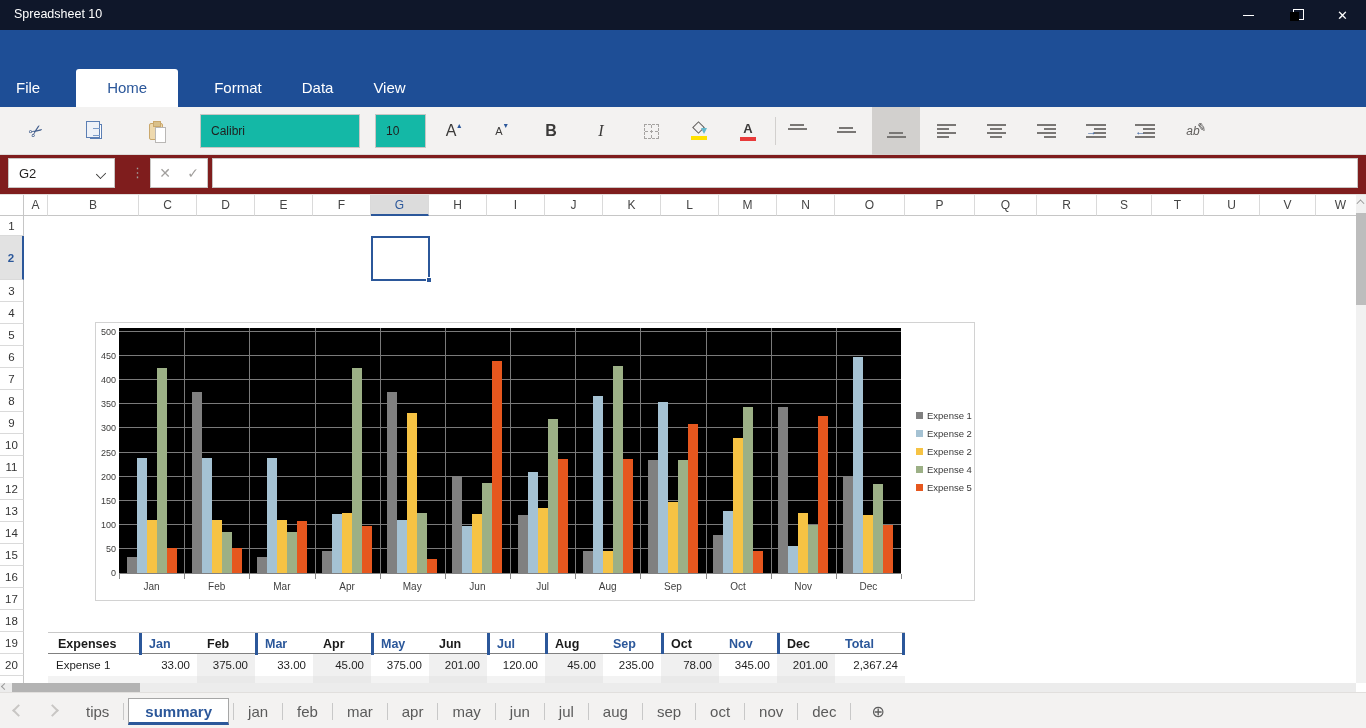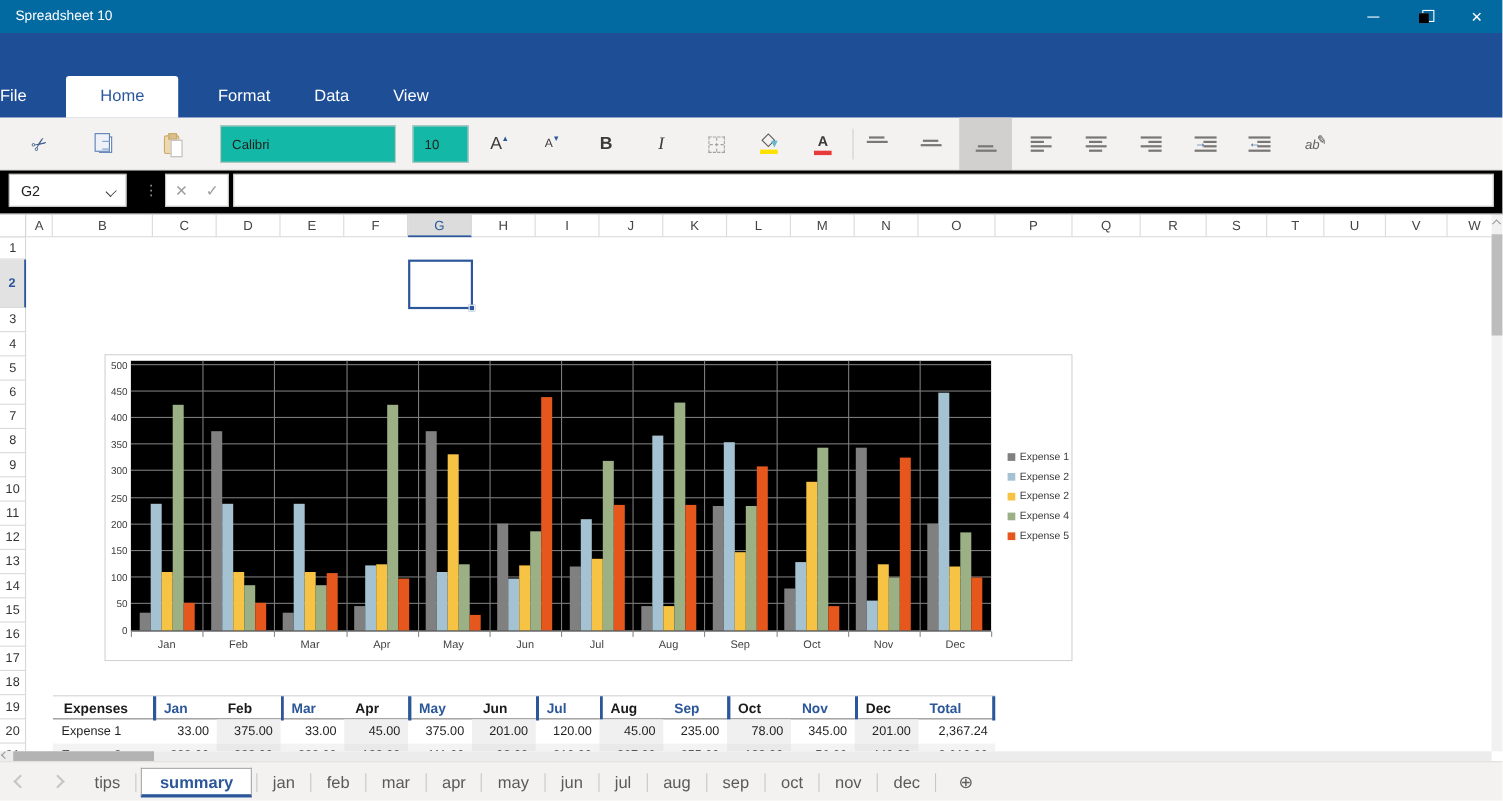--- a/index.html
+++ b/index.html
@@ -1,35 +1,35 @@
 <!DOCTYPE html>
 <html><head>
 <meta charset="utf-8">
 <style>
   * { margin:0; padding:0; box-sizing:border-box; }
   html,body { width:1366px; height:728px; overflow:hidden; }
   body { font-family:"Liberation Sans", sans-serif; background:#fff; position:relative; }
   #app { position:absolute; left:0; top:0; width:1366px; height:728px; background:#fff; }
 
   
-  .titlebar { position:absolute; left:0; top:0; width:1366px; height:30px; background:#0369a1; color:#fff; }
+  .titlebar { position:absolute; left:0; top:0; width:1366px; height:30px; background:#0f172a; color:#fff; }
   .titlebar .title { position:absolute; left:14px; top:7px; font-size:12.5px; }
   .win-btn { position:absolute; top:0; width:47px; height:30px; display:flex; align-items:center; justify-content:center; }
   .win-btn.min { right:94px; } .win-btn.max { right:47px; } .win-btn.close { right:0; }
   .min-glyph { width:11px; height:1px; background:#fff; }
   .restore-glyph { position:relative; width:9px; height:9px; border:1px solid #fff; background:#000; margin-top:2px; margin-left:-2px; }
   .restore-glyph:before { content:""; position:absolute; left:2px; top:-4px; width:9px; height:9px; border:1px solid #fff; }
   .restore-glyph:after { content:""; position:absolute; left:-1px; top:-1px; width:9px; height:9px; background:#000; }
   .close-glyph { font-size:13px; color:#fff; line-height:1; }
 
   
   .menubar { position:absolute; left:0; top:30px; width:1366px; height:77px; background:#1e4e96; }
   #menu-tabs { position:absolute; left:0px; bottom:0; display:flex; align-items:flex-end; height:41px; }
   .tab { color:#fff; font-size:15px; padding:10px 20px 11px 20px; }
-  .tab.first { padding-left:0; }
+  .tab.first { padding-left:16px; }
   .tab.active { background:#fff; color:#2b579a; border-radius:3px 3px 0 0; padding:10px 31px 11px 31px; margin:0 16px; }
 
   
   .toolbar { position:absolute; left:0; top:107px; width:1366px; height:48px; background:#f3f2f1; border-bottom:1px solid #dddbd9; }
   .tb { position:absolute; top:0; height:48px; display:flex; align-items:center; justify-content:center; }
   .combo { position:absolute; background:#14b8a6; border:1px solid #c8c6c4; font-size:12px; color:#201f1e; display:flex; align-items:center; padding-left:10px; }
   .scissors { font-size:17px; color:#44608e; transform:rotate(-35deg); }
   .copy-ic { position:relative; width:12px; height:15px; border:1px solid #5b7fb4; background:#fff; }
   .copy-ic:before { content:""; position:absolute; left:-5px; top:-4px; width:12px; height:15px; border:1px solid #5b7fb4; background:#eef2f8; }
   .copy-ic:after { content:""; position:absolute; left:2px; top:3px; width:7px; height:6px; border-top:1px solid #7b9cc9; border-bottom:1px solid #7b9cc9; }
@@ -55,21 +55,21 @@
   .tb.sel { background:#d2d0ce; }
   .vsep { position:absolute; top:10px; width:1px; height:28px; background:#d2d0ce; }
   .indent-ic { position:relative; width:20px; height:14px; }
   .indent-ic .b { position:absolute; right:0; height:2px; background:#797775; width:12px; }
   .indent-ic .b.full { width:20px; }
   .indent-ic .arr { position:absolute; left:0; top:4px; font-size:11px; color:#2b579a; line-height:7px; }
   .orient-ic { font-size:12px; color:#605e5c; font-style:italic; position:relative; }
   .orient-ic .pencil { position:absolute; right:-7px; top:-3px; font-size:11px; color:#3b3a39; transform:rotate(10deg); font-style:normal; }
 
   
-  .fbar { position:absolute; left:0; top:155px; width:1366px; height:40px; background:#000000; border-bottom:1px solid #e1dfdd; }
+  .fbar { position:absolute; left:0; top:155px; width:1366px; height:40px; background:#7f1d1d; border-bottom:1px solid #e1dfdd; }
   .namebox { position:absolute; left:8px; top:3px; width:107px; height:30px; border:1px solid #c8c6c4; background:#fff; font-size:13px; color:#201f1e; display:flex; align-items:center; padding-left:10px; }
   .namebox .chev { position:absolute; right:9px; top:11px; width:8px; height:8px; border-left:1.5px solid #3b3a39; border-bottom:1.5px solid #3b3a39; transform:rotate(-45deg) scale(1,0.8); }
   .fdots { position:absolute; left:131px; top:10px; color:#a19f9d; font-size:13px; letter-spacing:0; }
   .fxbox { position:absolute; left:150px; top:3px; width:58px; height:30px; border:1px solid #c8c6c4; background:#fff; display:flex; align-items:center; justify-content:space-around; }
   .fxbox span { color:#a19f9d; font-size:14px; }
   .finput { position:absolute; left:212px; top:3px; width:1146px; height:30px; border:1px solid #c8c6c4; background:#fff; font-size:12px; padding-left:8px; font-family:"Liberation Sans",sans-serif; }
 
   
   #col-row { position:absolute; left:24px; top:195px; height:21px; width:1332px; overflow:hidden; white-space:nowrap; background:#fff; }
   .colh { display:inline-block; height:21px; font-size:12px; color:#444; text-align:center; line-height:20px; border-right:1px solid #dadada; border-bottom:1px solid #c6c6c6; vertical-align:top; }

